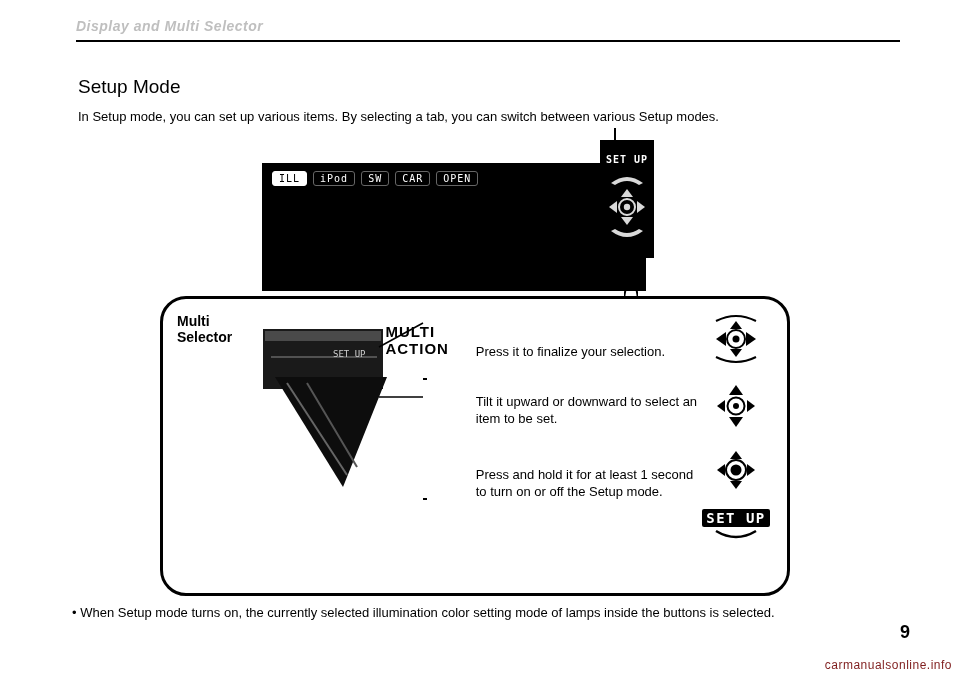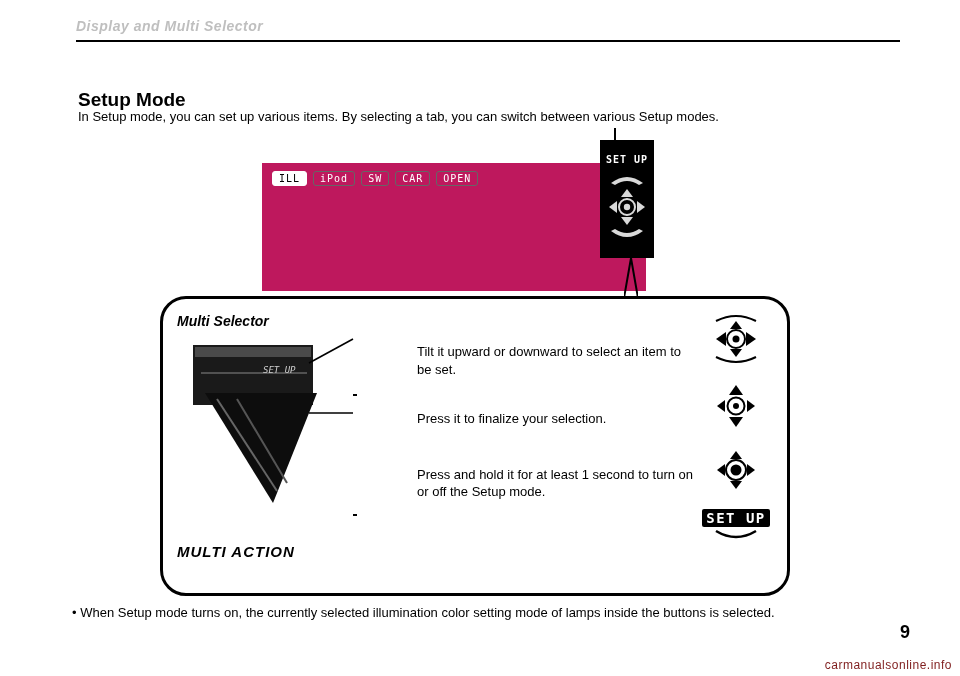--- a/index.html
+++ b/index.html
@@ -30,40 +30,39 @@
     height: 2px;
     background: #000;
     width: 100%;
   }
 
   .section-title {
     position: absolute;
     top: 76px;
     left: 78px;
     font-size: 19px;
-    font-weight: bold;
-    margin-top: 13px;
+    font-weight: normal;
   }
   .intro-text {
     position: absolute;
     top: 108px;
     left: 78px;
     width: 820px;
     font-size: 13px;
     line-height: 1.4;
   }
 
   
   .screen {
     position: absolute;
     top: 163px;
     left: 262px;
     width: 384px;
     height: 128px;
-    background: #be185d;
+    background: #000000;
   }
   .tab-row {
     display: flex;
     gap: 6px;
     padding: 8px 10px 0 10px;
     align-items: center;
   }
   .tab {
     font-family: monospace;
     font-size: 10px;
@@ -146,24 +145,23 @@
     background: #fff;
     padding: 10px 14px 14px 14px;
   }
   .panel-row {
     display: flex;
     height: 100%;
   }
   .panel-left {
     flex: 0 0 240px;
     display: flex;
-    flex-direction: column;
+    flex-direction: row;
     align-items: flex-start;
     padding-top: 4px;
-    font-style: italic;
   }
   .panel-mid {
     flex: 1;
     font-size: 13px;
     line-height: 1.4;
     padding-top: 2px;
   }
   .panel-right {
     flex: 0 0 74px;
     display: flex;
@@ -298,22 +296,22 @@
 
           <line x1="132" y1="80" x2="176" y2="80" stroke="#000" stroke-width="1.6"></line>
 
           <path d="M176 62 h6 v120 h-6 M182 122 h8" fill="none" stroke="#000" stroke-width="2"></path>
         </svg>
       </div>
       <div class="ma-title">MULTI ACTION</div>
     </div>
 
     <div class="panel-mid">
+      <div class="op-label" style="margin-top:32px">Press it to finalize your selection.</div>
       <div class="op-label" style="margin-top:32px">Tilt it upward or downward to select an item to be set.</div>
-      <div class="op-label" style="margin-top:32px">Press it to finalize your selection.</div>
       <div class="op-label" style="margin-top:38px">Press and hold it for at least 1 second to turn on or off the Setup mode.</div>
     </div>
 
     <div class="panel-right">
 
       <svg width="56" height="56" viewBox="0 0 56 56">
         <path d="M8 10 Q28 0 48 10" fill="none" stroke="#000" stroke-width="2"></path>
         <path d="M8 46 Q28 56 48 46" fill="none" stroke="#000" stroke-width="2"></path>
         <polygon points="28,10 34,18 22,18" fill="#000"></polygon>
         <polygon points="28,46 22,38 34,38" fill="#000"></polygon>

